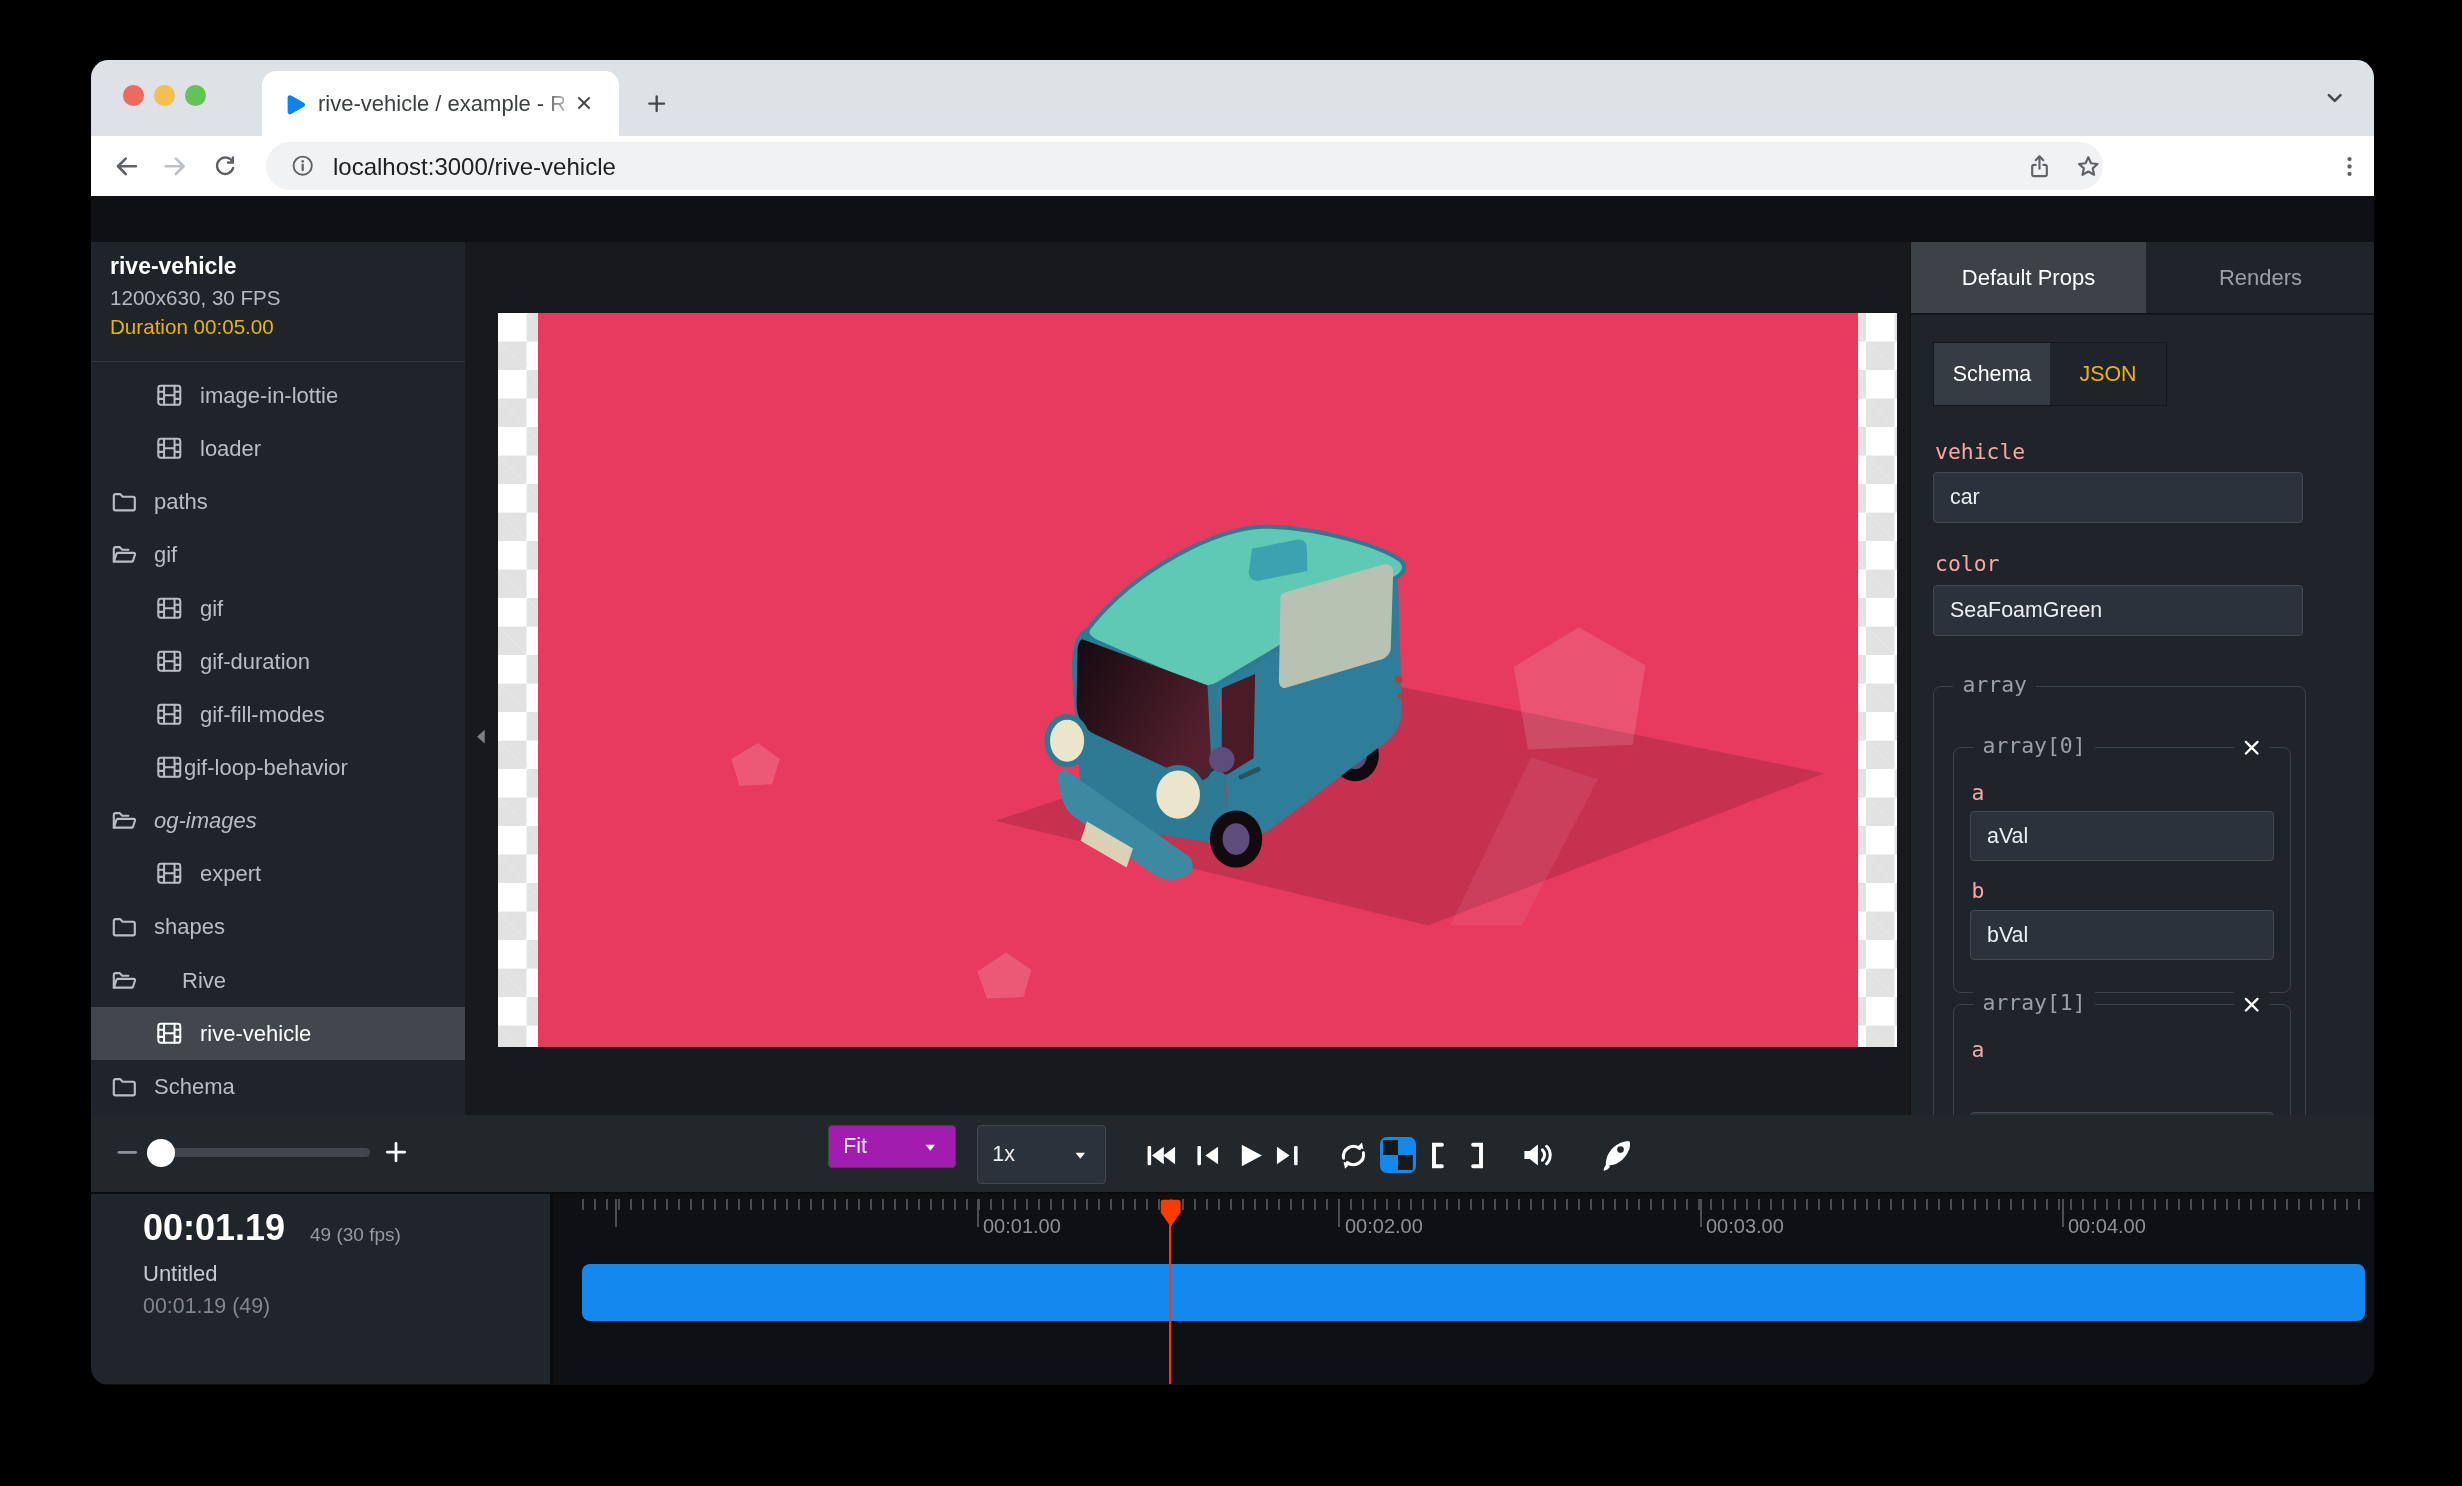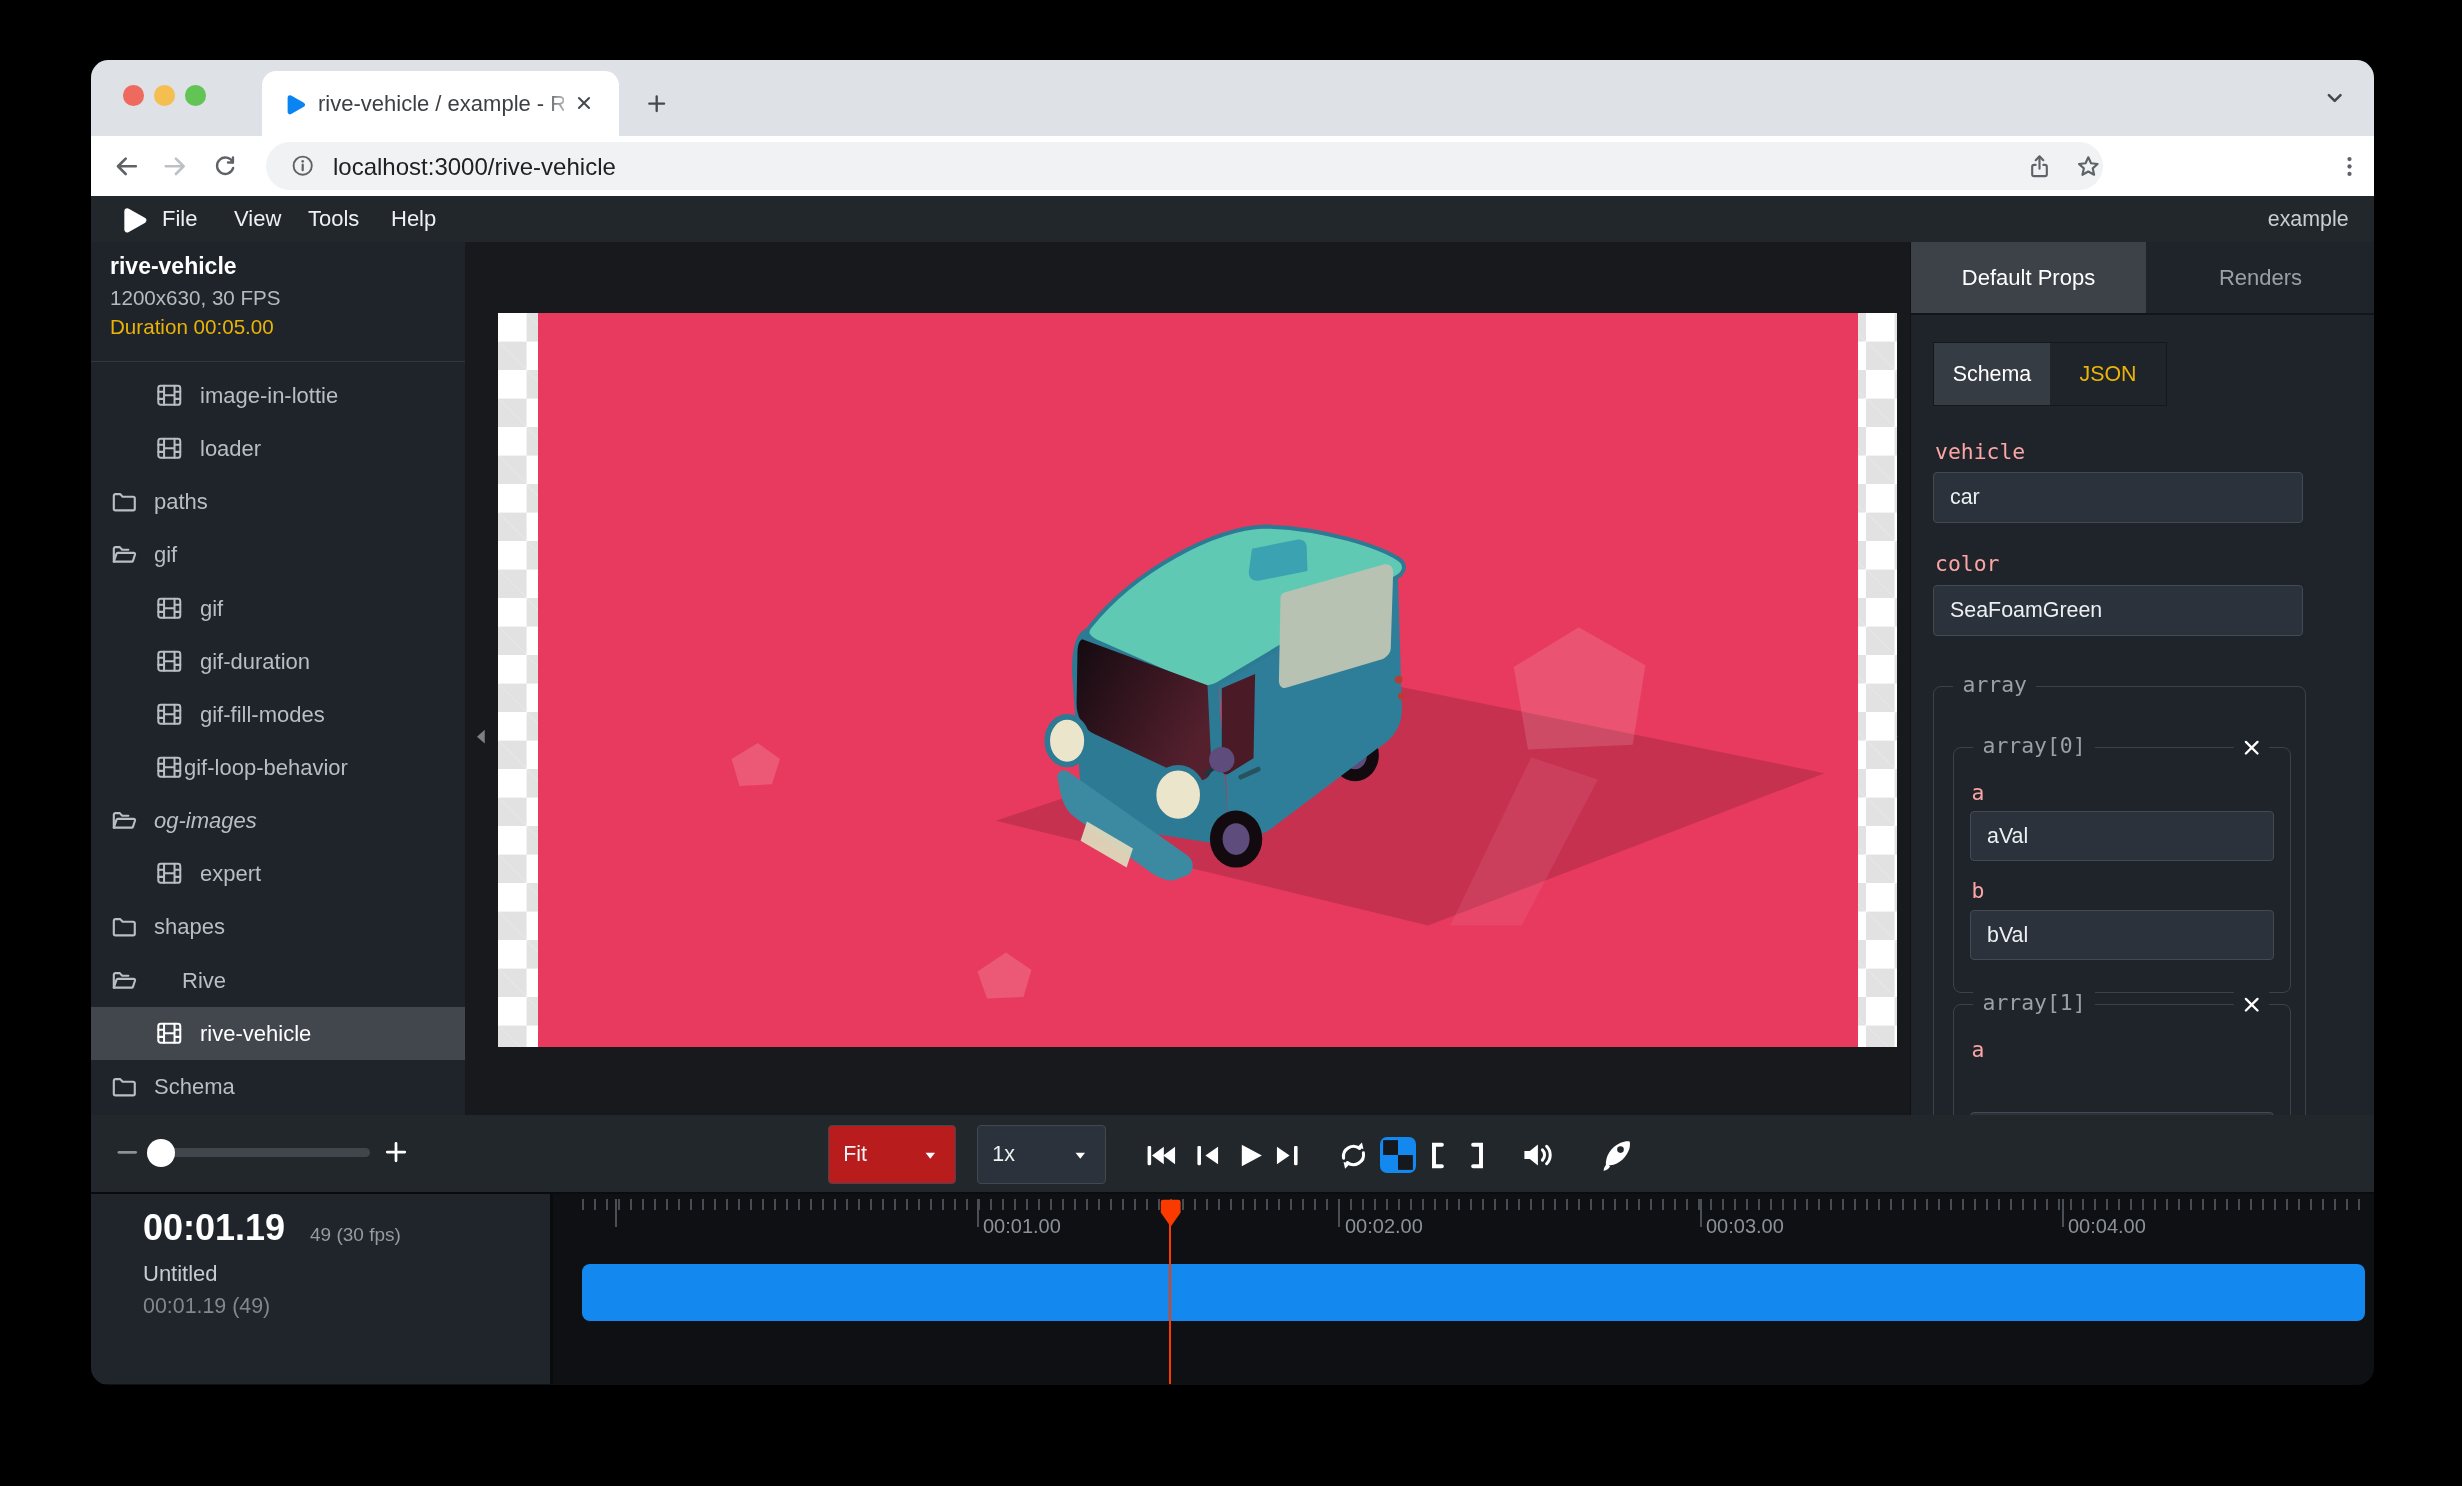--- a/index.html
+++ b/index.html
@@ -219,30 +219,20 @@
           </div>
       </div>
 
       <div class="icb" style="left:2242px;top:14.3px;width:32px;height:32px;color:#5f6368;">
           <svg class="ic" width="27" height="27" viewBox="0 0 34 34">
             <use href="#i-dots"></use>
           </svg>
         </div>
     </div>
 
-    <div class="a" style="left:0;top:136px;width:2283px;height:46px;background:#22272c;">
-      <svg class="a ic" style="left:25.4px;top:7.1px;color:#fff;" width="32" height="32" viewBox="0 0 40 40">
-          <use href="#i-playlogo"></use>
-        </svg>
-      <div class="a" style="left:71px;top:10.3px;color:#eef0f2;font-size:22px;cursor:pointer;">File</div>
-      <div class="a" style="left:143px;top:10.3px;color:#eef0f2;font-size:22px;cursor:pointer;">View</div>
-      <div class="a" style="left:217px;top:10.3px;color:#eef0f2;font-size:22px;cursor:pointer;">Tools</div>
-      <div class="a" style="left:300px;top:10.3px;color:#eef0f2;font-size:22px;cursor:pointer;">Help</div>
-      <div class="a" style="right:25.4px;top:11px;color:#c9ced3;font-size:21.4px;">example</div>
-    </div>
 
     <div class="a" style="left:0;top:182px;width:374px;height:873px;background:#1f242a;border-right:0.8px solid #33383e;overflow:hidden;">
       <div class="a" style="left:19px;top:11px;color:#fff;font-size:23px;font-weight:bold;">rive-vehicle</div>
       <div class="a" style="left:19px;top:44px;color:#b4bac0;font-size:20.6px;">1200x630, 30 FPS</div>
       <div class="a" style="left:19px;top:73px;color:#eab308;font-size:20.6px;">Duration 00:05.00</div>
       <div class="a" style="left:0;top:119px;width:374px;height:0.8px;background:#32373d;"></div>
 
       <div class="srow" style="top:127px;">
           <svg class="ic" style="left:64px;" width="28.6" height="28.6" viewBox="0 0 36 36">
             <use href="#i-film"></use>
@@ -446,21 +436,21 @@
           </svg>
         </div>
       <div class="a" style="left:68px;top:33px;width:211px;height:8.7px;border-radius:4.8px;background:#41464c;"></div>
       <div class="a" style="left:56px;top:24px;width:28px;height:28px;border-radius:50%;background:#fff;"></div>
       <div class="icb" style="left:289px;top:21.4px;width:32px;height:32px;color:#fff;">
           <svg class="ic" width="30" height="30" viewBox="0 0 38 38">
             <use href="#i-plus"></use>
           </svg>
         </div>
 
-      <div class="a" style="left:737px;top:10.3px;width:128px;height:59px;background:#b91c1c;border:1.6px solid #42484f;border-radius:4px;display:flex;align-items:center;justify-content:space-between;padding:0 14.3px;box-sizing:border-box;">
+      <div class="a" style="left:737px;top:10.3px;width:128px;height:43px;background:#a21caf;border:1.6px solid #42484f;border-radius:4px;display:flex;align-items:center;justify-content:space-between;padding:0 14.3px;box-sizing:border-box;">
         <span style="color:#f0f2f4;font-size:21.4px;">Fit</span>
         <svg class="ic" style="color:#fff;" width="20.6" height="20.6" viewBox="0 0 26 26">
             <use href="#i-caret"></use>
           </svg>
       </div>
       <div class="a" style="left:886px;top:10.3px;width:129px;height:59px;background:#2c323b;border:1.6px solid #42484f;border-radius:4px;display:flex;align-items:center;justify-content:space-between;padding:0 14.3px;box-sizing:border-box;">
         <span style="color:#f0f2f4;font-size:21.4px;">1x</span>
         <svg class="ic" style="color:#fff;" width="20.6" height="20.6" viewBox="0 0 26 26">
             <use href="#i-caret"></use>
           </svg>

